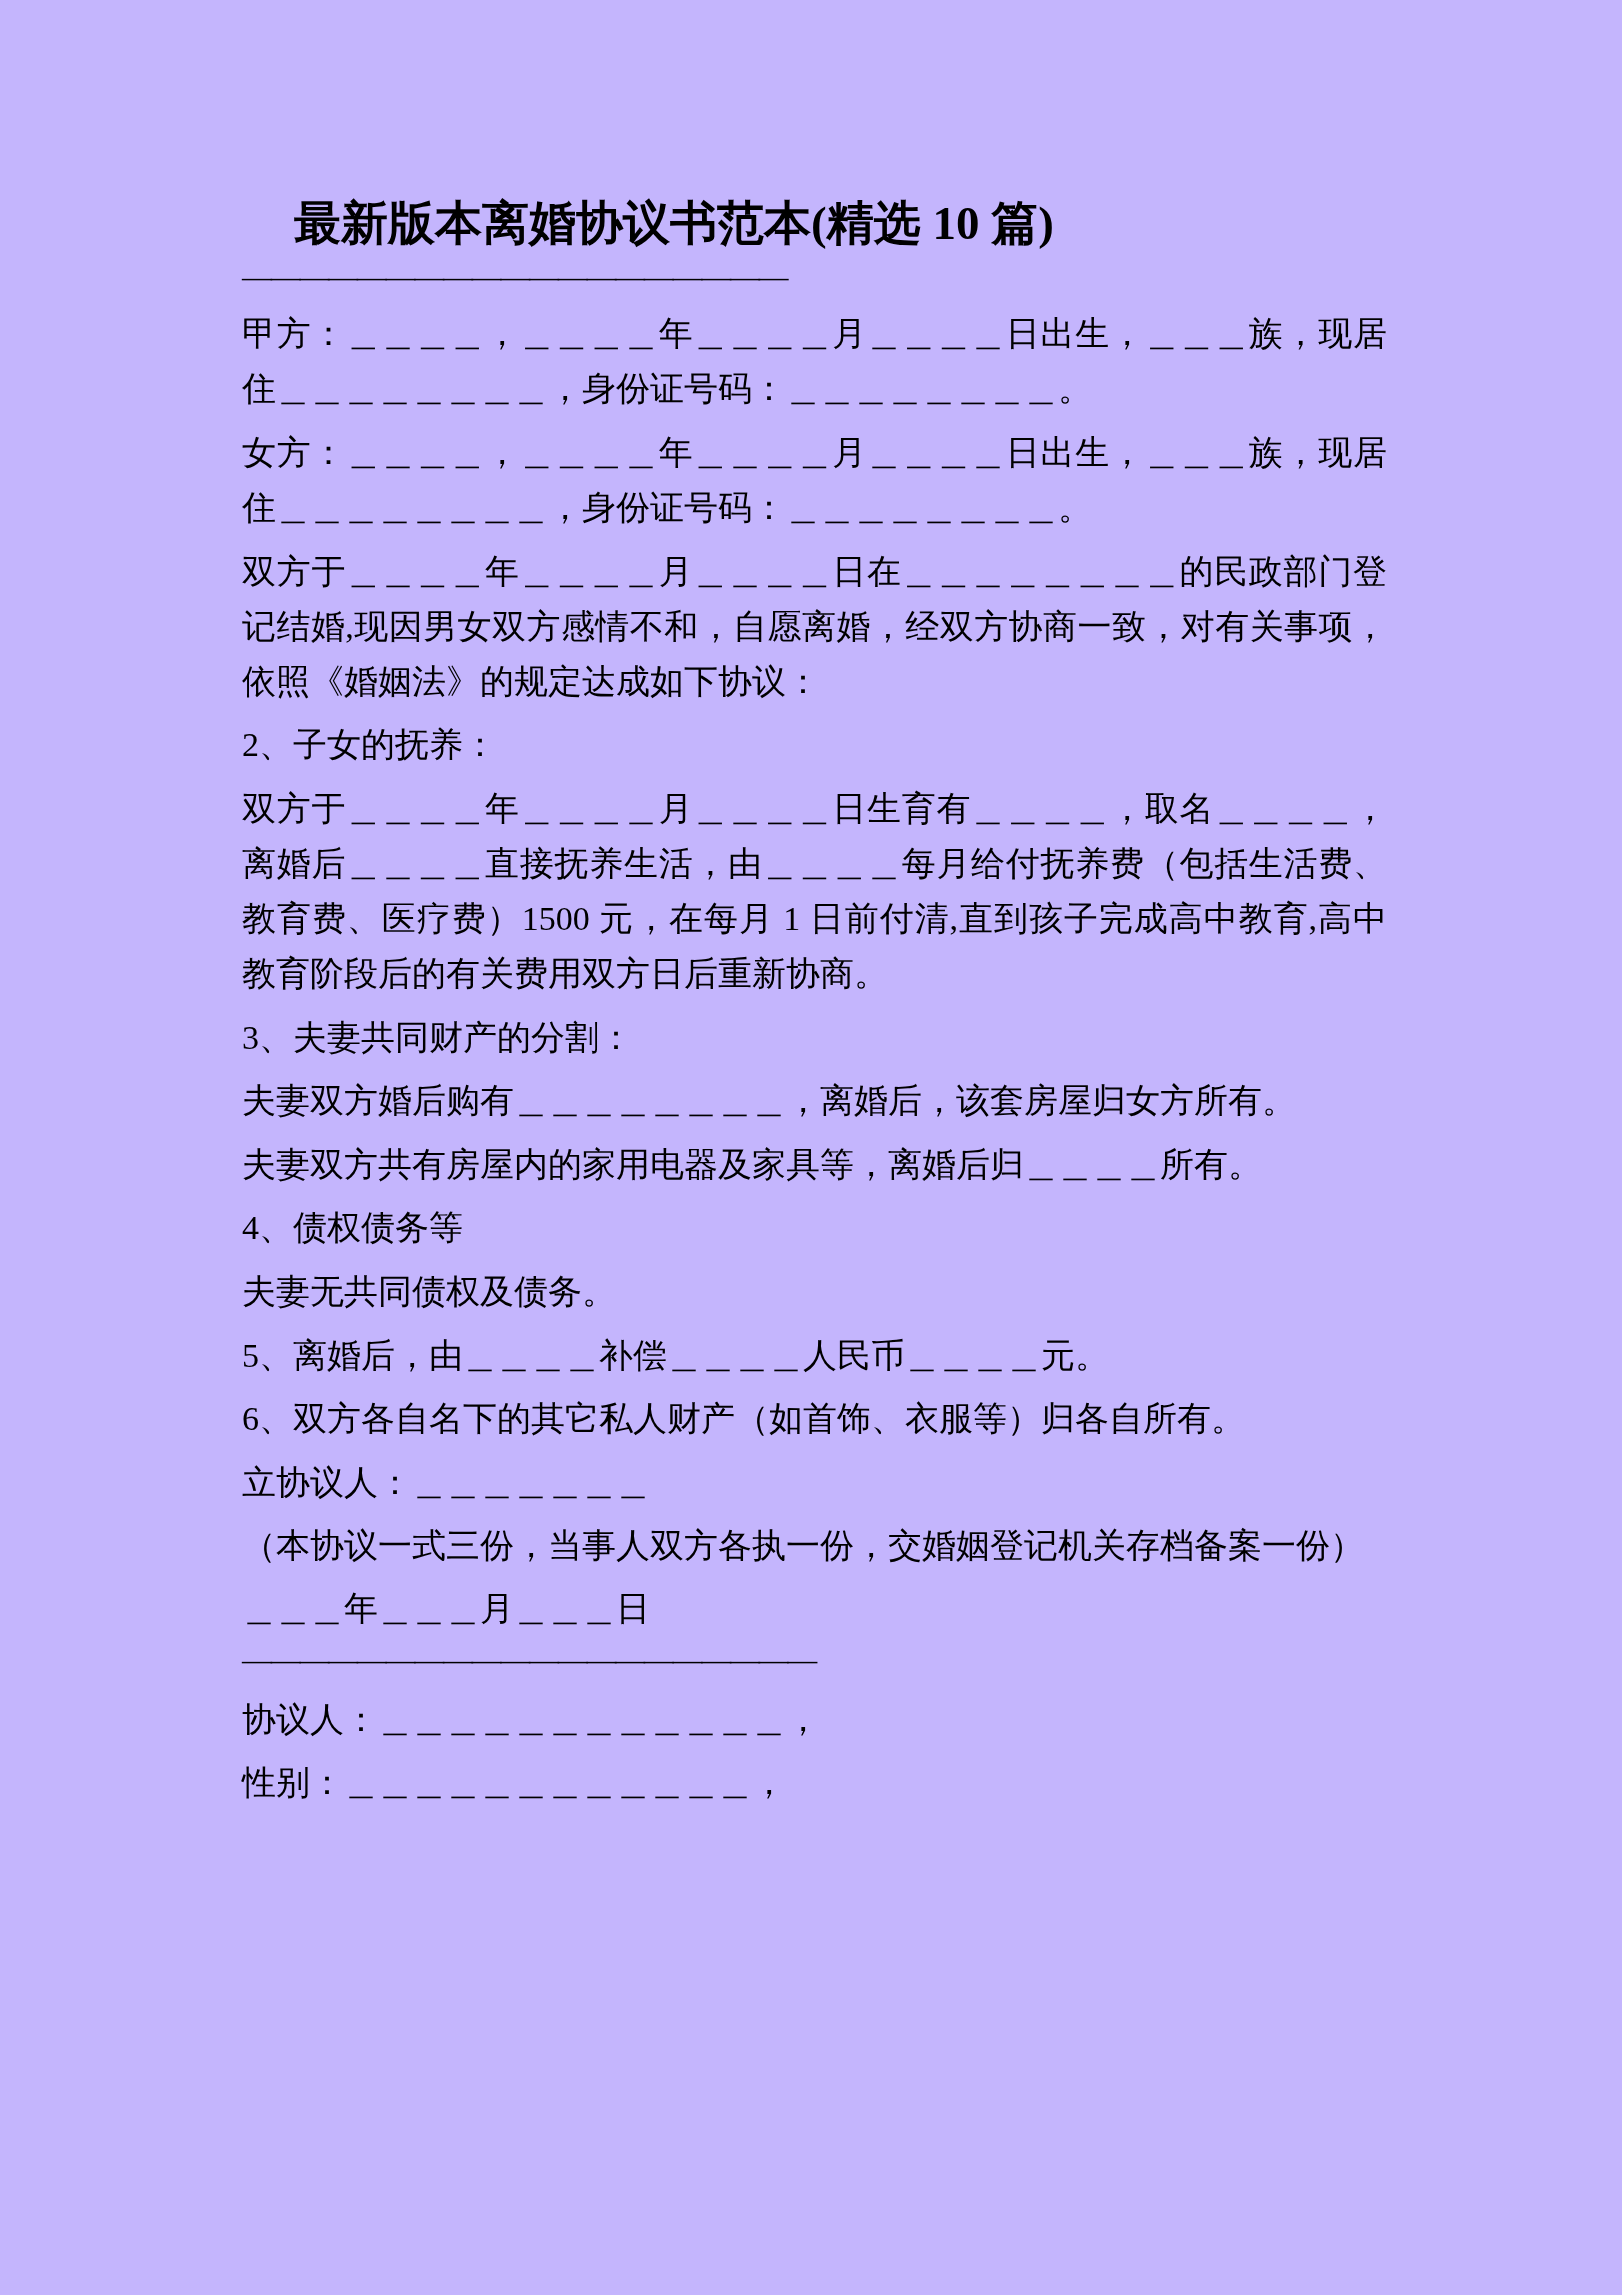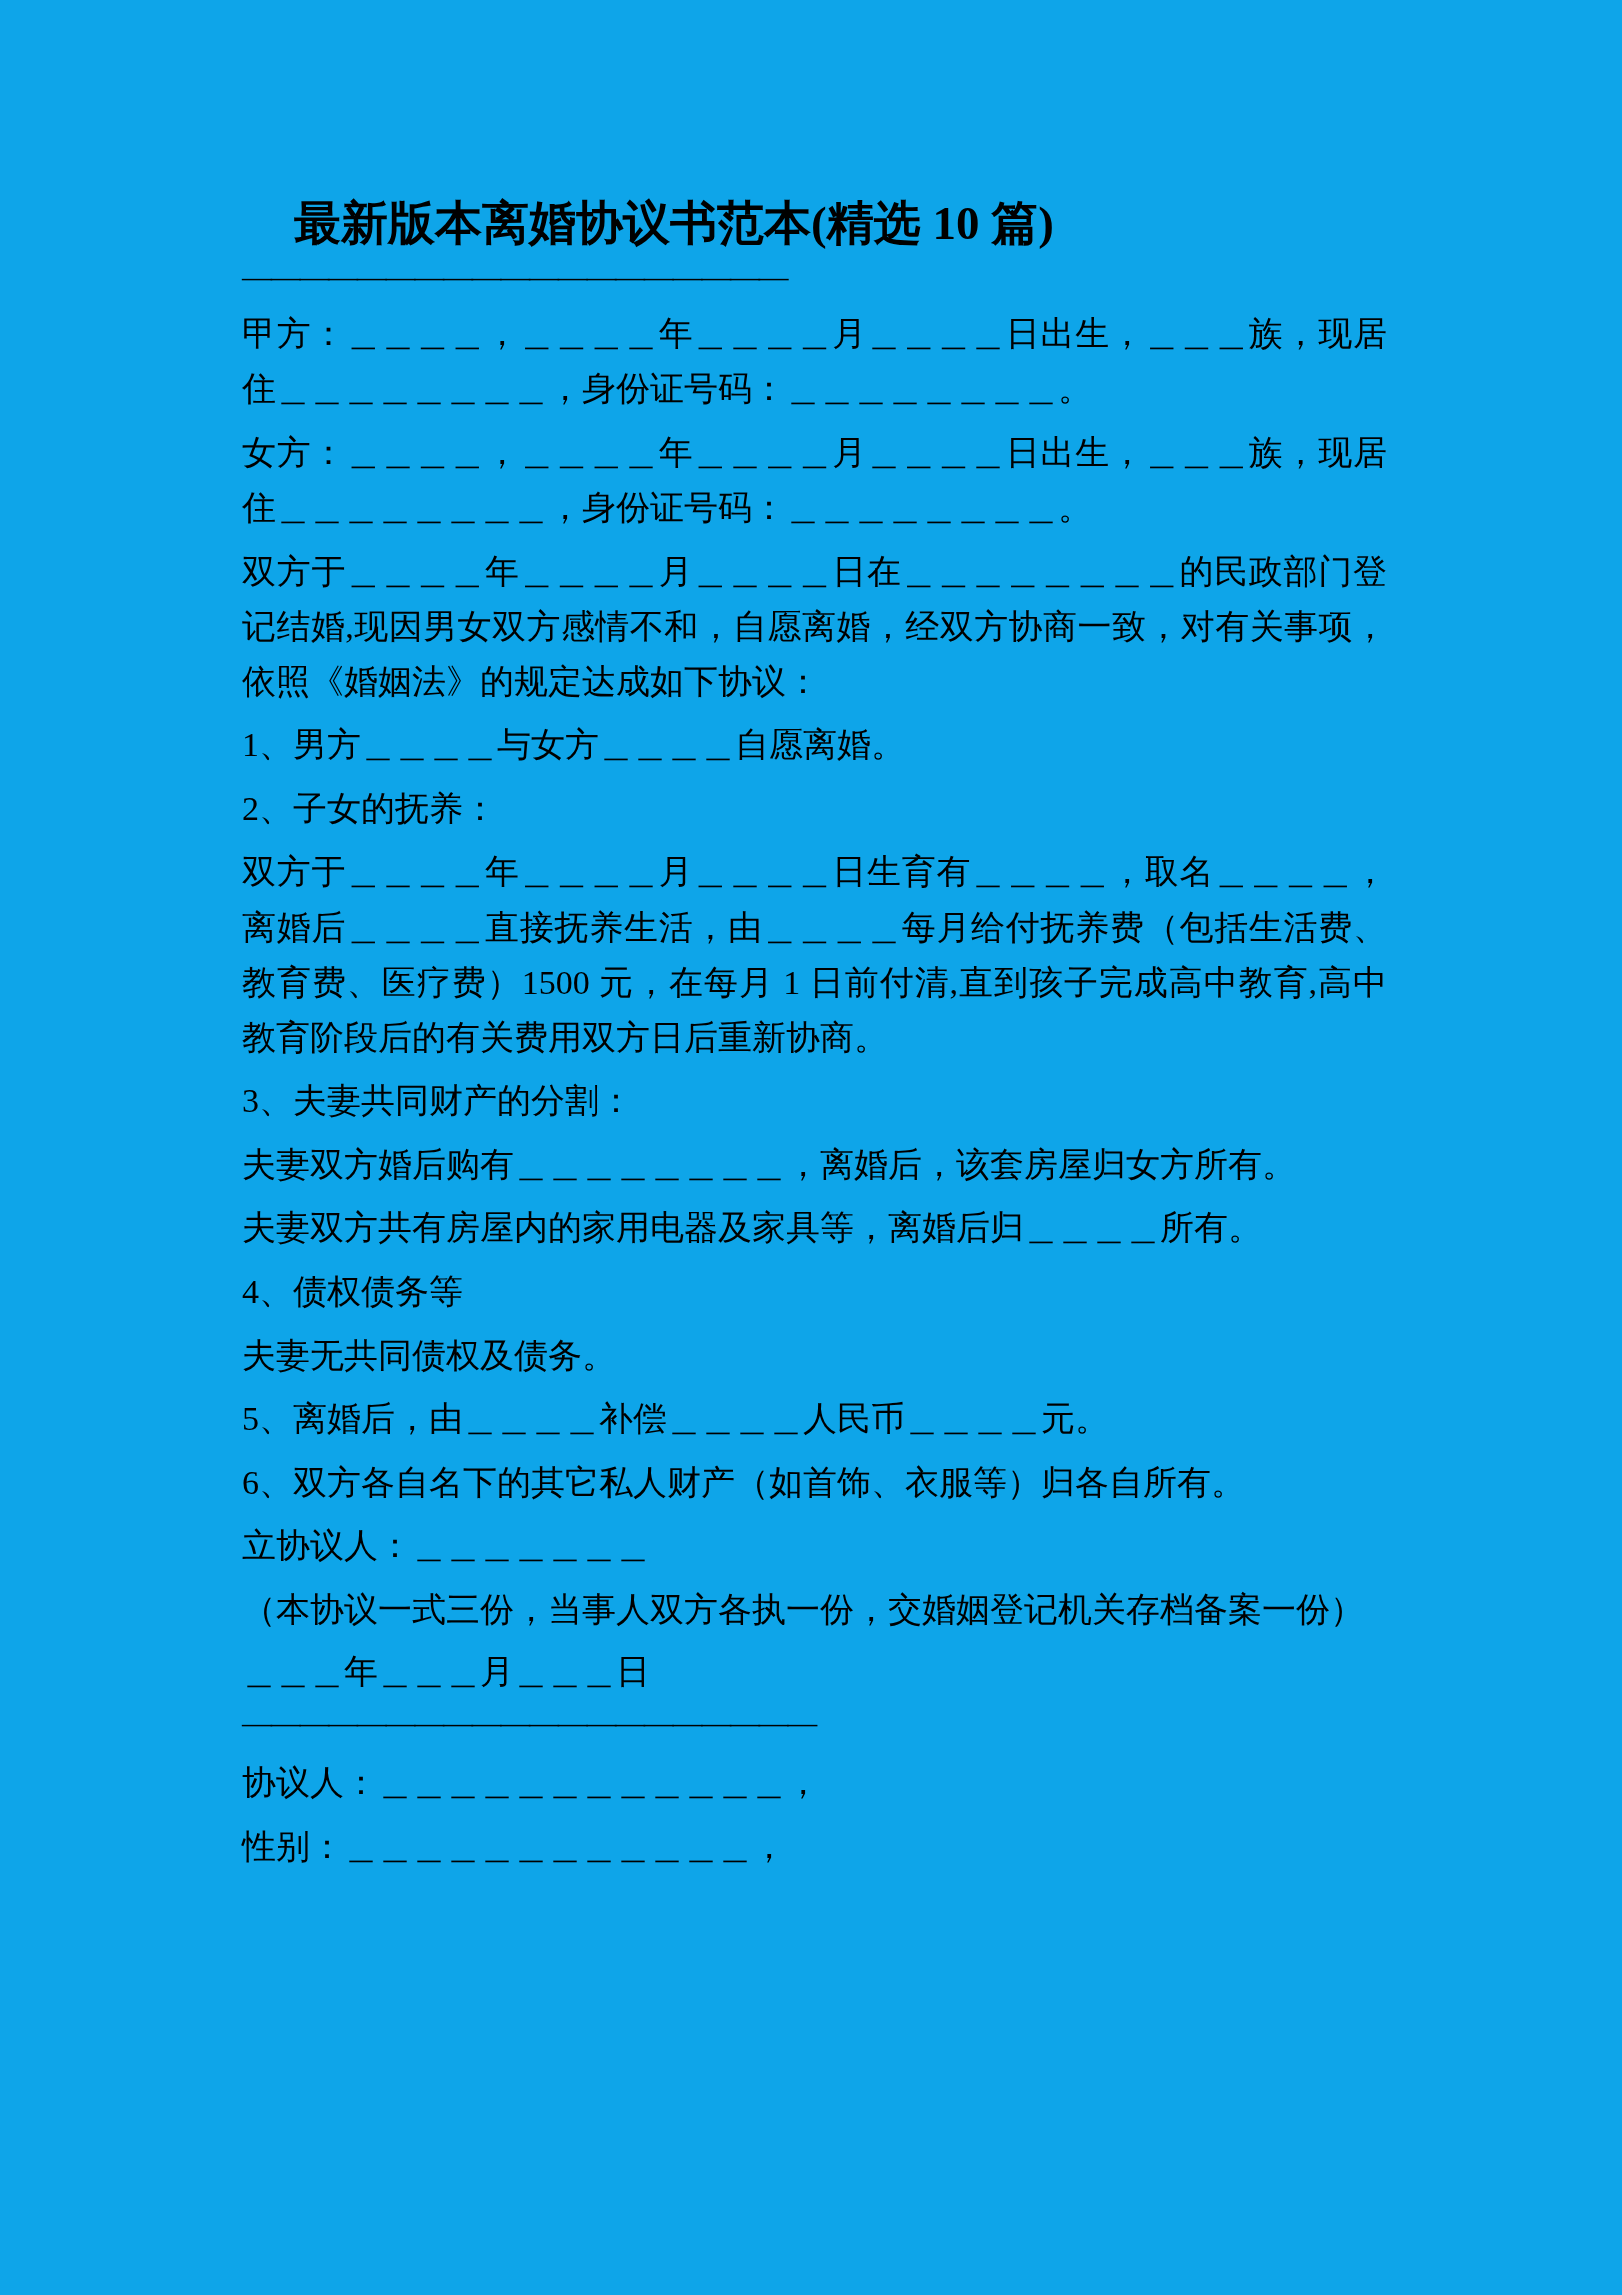--- a/index.html
+++ b/index.html
@@ -11,21 +11,21 @@
     width: 1623px;
     height: 2295px;
     font-family: "Liberation Serif", "DejaVu Serif", serif;
     color: #000000;
     overflow: hidden;
   }
   .page {
     position: relative;
     width: 1623px;
     height: 2295px;
-    background: #0ea5e9;
+    background: #c4b5fd;
     box-sizing: border-box;
     padding: 196px 236px 0 242px;
   }
   .doc-title {
     font-size: 47px;
     font-weight: bold;
     line-height: 1.15;
     letter-spacing: 0px;
     margin: 0 0 11.8px 0;
     white-space: nowrap;
@@ -63,21 +63,20 @@
 
 <div class="page">
 
   <h1 class="doc-title">最新版本离婚协议书范本(精选 10 篇)</h1>
 
   <div class="divider">———————————————————</div>
 
   <p class="para">甲方：＿＿＿＿，＿＿＿＿年＿＿＿＿月＿＿＿＿日出生，＿＿＿族，现居住＿＿＿＿＿＿＿＿，身份证号码：＿＿＿＿＿＿＿＿。</p>
   <p class="para">女方：＿＿＿＿，＿＿＿＿年＿＿＿＿月＿＿＿＿日出生，＿＿＿族，现居住＿＿＿＿＿＿＿＿，身份证号码：＿＿＿＿＿＿＿＿。</p>
   <p class="para">双方于＿＿＿＿年＿＿＿＿月＿＿＿＿日在＿＿＿＿＿＿＿＿的民政部门登记结婚,现因男女双方感情不和，自愿离婚，经双方协商一致，对有关事项，依照《婚姻法》的规定达成如下协议：</p>
-  <p class="para">1、男方＿＿＿＿与女方＿＿＿＿自愿离婚。</p>
   <p class="para">2、子女的抚养：</p>
   <p class="para">双方于＿＿＿＿年＿＿＿＿月＿＿＿＿日生育有＿＿＿＿，取名＿＿＿＿，离婚后＿＿＿＿直接抚养生活，由＿＿＿＿每月给付抚养费（包括生活费、教育费、医疗费）1500 元，在每月 1 日前付清,直到孩子完成高中教育,高中教育阶段后的有关费用双方日后重新协商。</p>
   <p class="para">3、夫妻共同财产的分割：</p>
   <p class="para">夫妻双方婚后购有＿＿＿＿＿＿＿＿，离婚后，该套房屋归女方所有。</p>
   <p class="para">夫妻双方共有房屋内的家用电器及家具等，离婚后归＿＿＿＿所有。</p>
   <p class="para">4、债权债务等</p>
   <p class="para">夫妻无共同债权及债务。</p>
   <p class="para">5、离婚后，由＿＿＿＿补偿＿＿＿＿人民币＿＿＿＿元。</p>
   <p class="para">6、双方各自名下的其它私人财产（如首饰、衣服等）归各自所有。</p>
   <p class="para">立协议人：＿＿＿＿＿＿＿</p>

